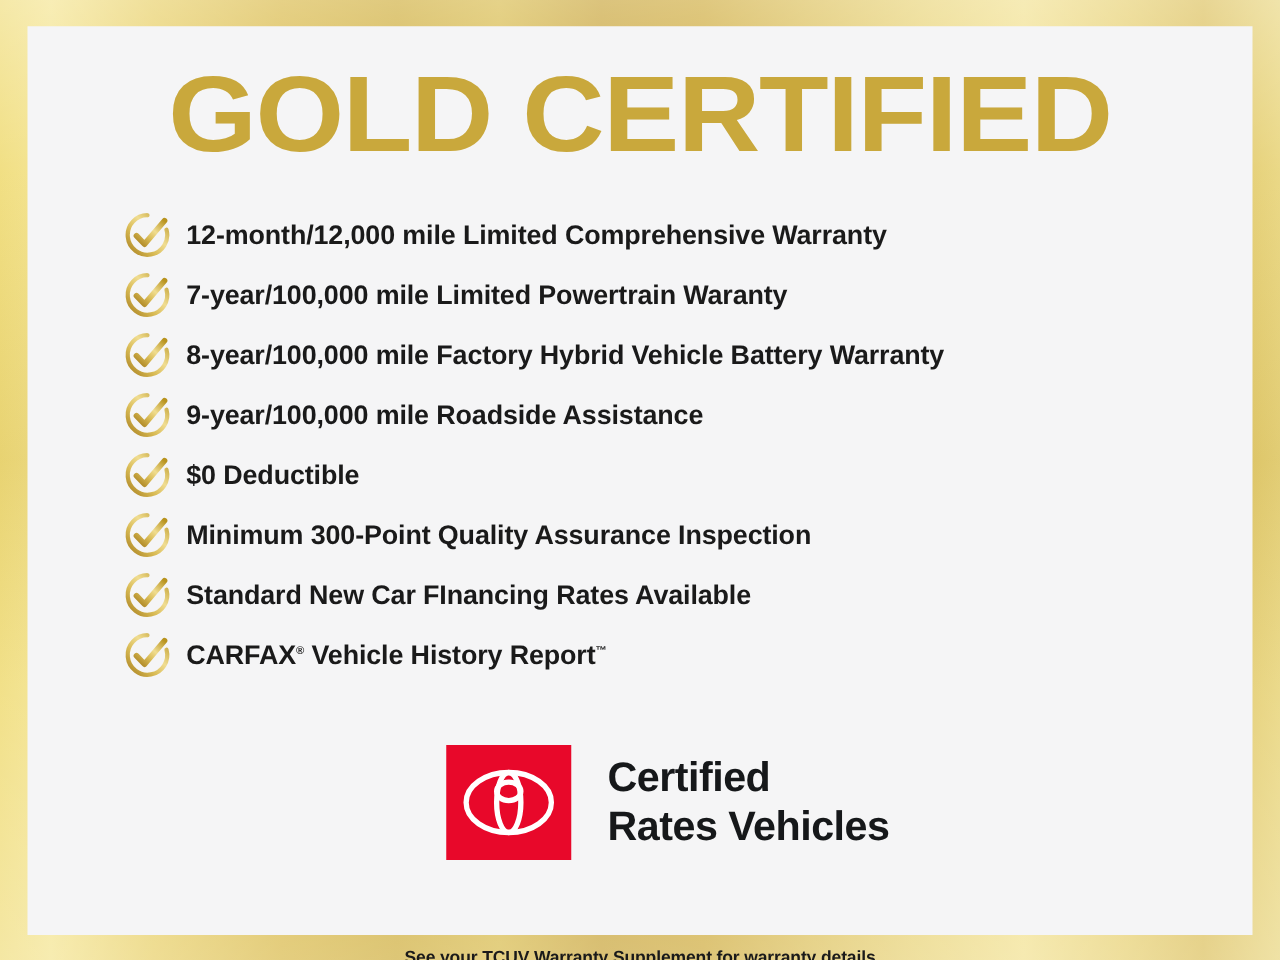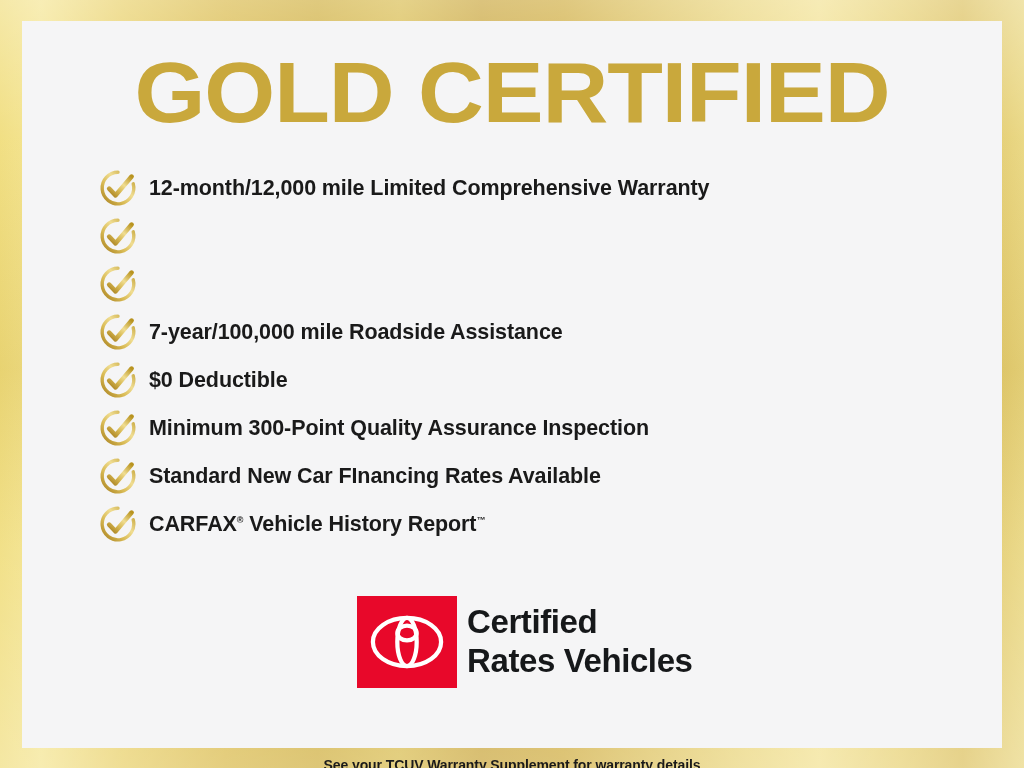--- a/index.html
+++ b/index.html
@@ -131,21 +131,21 @@
     width: 100px;
     height: 92px;
     background: #e8082a;
     display: flex;
     align-items: center;
     justify-content: center;
     flex: 0 0 auto;
   }
   .toyota-mark svg { display: block; }
   .lockup-text {
-    margin-left: 10px;
+    margin-left: 29px;
     font-family: "Liberation Sans", sans-serif;
     font-weight: bold;
     font-size: 33px;
     line-height: 1.18;
     color: #16181a;
     letter-spacing: -0.4px;
     white-space: nowrap;
   }
 
   
@@ -190,39 +190,41 @@
         <span class="benefit-text">12-month/12,000 mile Limited Comprehensive Warranty</span>
       </div>
 
       <div class="benefit-row">
         <span class="check-icon">
           <svg viewBox="0 0 42 42" width="42" height="42" aria-hidden="true">
             <path d="M21 5.2 a15.8 15.8 0 1 0 15.2 11.6" fill="none" stroke="url(#g1)" stroke-width="3.4" stroke-linecap="round"></path>
             <path d="M12.2 21.6 L18.6 28.3 L34.6 9.6" fill="none" stroke="url(#g1)" stroke-width="4.6" stroke-linecap="round" stroke-linejoin="round"></path>
           </svg>
         </span>
-      </div>
-
-      <div class="benefit-row">
-        <span class="check-icon">
-          <svg viewBox="0 0 42 42" width="42" height="42" aria-hidden="true">
-            <path d="M21 5.2 a15.8 15.8 0 1 0 15.2 11.6" fill="none" stroke="url(#g1)" stroke-width="3.4" stroke-linecap="round"></path>
-            <path d="M12.2 21.6 L18.6 28.3 L34.6 9.6" fill="none" stroke="url(#g1)" stroke-width="4.6" stroke-linecap="round" stroke-linejoin="round"></path>
-          </svg>
-        </span>
-      </div>
-
-      <div class="benefit-row">
-        <span class="check-icon">
-          <svg viewBox="0 0 42 42" width="42" height="42" aria-hidden="true">
-            <path d="M21 5.2 a15.8 15.8 0 1 0 15.2 11.6" fill="none" stroke="url(#g1)" stroke-width="3.4" stroke-linecap="round"></path>
-            <path d="M12.2 21.6 L18.6 28.3 L34.6 9.6" fill="none" stroke="url(#g1)" stroke-width="4.6" stroke-linecap="round" stroke-linejoin="round"></path>
-          </svg>
-        </span>
-        <span class="benefit-text">7-year/100,000 mile Roadside Assistance</span>
+        <span class="benefit-text">7-year/100,000 mile Limited Powertrain Waranty</span>
+      </div>
+
+      <div class="benefit-row">
+        <span class="check-icon">
+          <svg viewBox="0 0 42 42" width="42" height="42" aria-hidden="true">
+            <path d="M21 5.2 a15.8 15.8 0 1 0 15.2 11.6" fill="none" stroke="url(#g1)" stroke-width="3.4" stroke-linecap="round"></path>
+            <path d="M12.2 21.6 L18.6 28.3 L34.6 9.6" fill="none" stroke="url(#g1)" stroke-width="4.6" stroke-linecap="round" stroke-linejoin="round"></path>
+          </svg>
+        </span>
+        <span class="benefit-text">8-year/100,000 mile Factory Hybrid Vehicle Battery Warranty</span>
+      </div>
+
+      <div class="benefit-row">
+        <span class="check-icon">
+          <svg viewBox="0 0 42 42" width="42" height="42" aria-hidden="true">
+            <path d="M21 5.2 a15.8 15.8 0 1 0 15.2 11.6" fill="none" stroke="url(#g1)" stroke-width="3.4" stroke-linecap="round"></path>
+            <path d="M12.2 21.6 L18.6 28.3 L34.6 9.6" fill="none" stroke="url(#g1)" stroke-width="4.6" stroke-linecap="round" stroke-linejoin="round"></path>
+          </svg>
+        </span>
+        <span class="benefit-text">9-year/100,000 mile Roadside Assistance</span>
       </div>
 
       <div class="benefit-row">
         <span class="check-icon">
           <svg viewBox="0 0 42 42" width="42" height="42" aria-hidden="true">
             <path d="M21 5.2 a15.8 15.8 0 1 0 15.2 11.6" fill="none" stroke="url(#g1)" stroke-width="3.4" stroke-linecap="round"></path>
             <path d="M12.2 21.6 L18.6 28.3 L34.6 9.6" fill="none" stroke="url(#g1)" stroke-width="4.6" stroke-linecap="round" stroke-linejoin="round"></path>
           </svg>
         </span>
         <span class="benefit-text">$0 Deductible</span>

